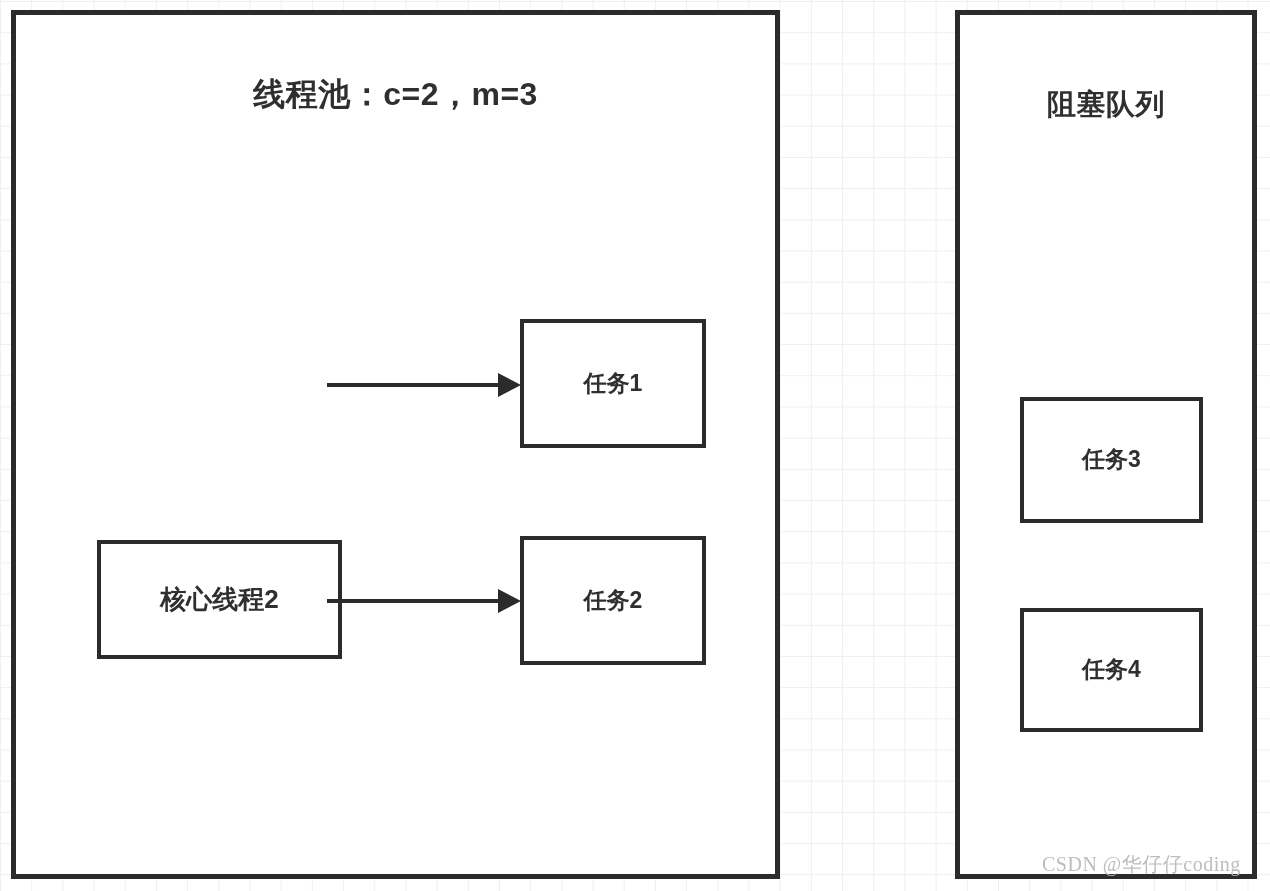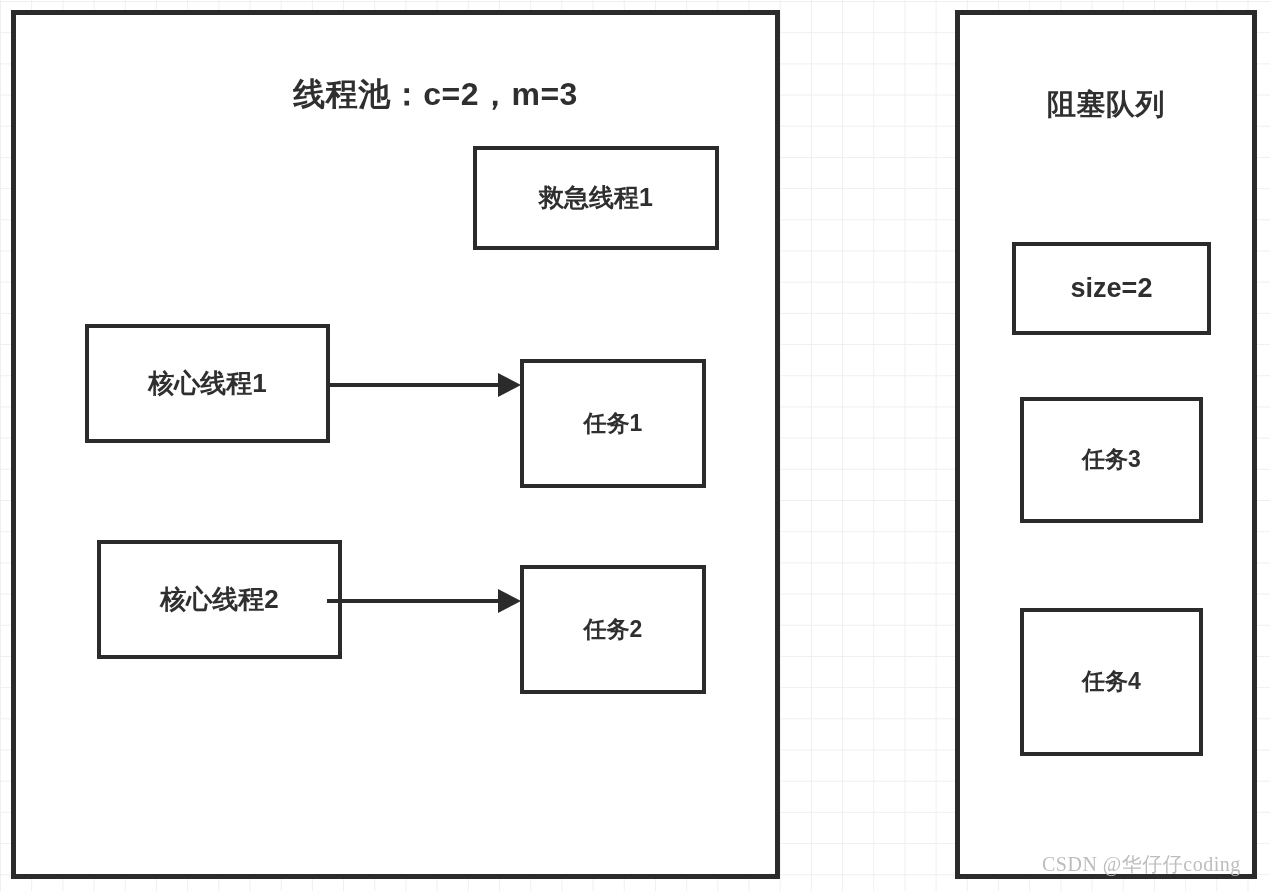--- a/index.html
+++ b/index.html
@@ -44,21 +44,20 @@
     font-weight: bold;
     color: #2f2f2f;
     white-space: nowrap;
     letter-spacing: 0.5px;
   }
   #pool-title {
     left: 0;
     top: 58px;
     width: 100%;
     font-size: 32px;
-    padding-left: 40px;
   }
   #queue-title {
     left: 0;
     top: 70px;
     width: 100%;
     font-size: 29px;
     font-family: Liberation Serif, serif;
   }
   .box {
     position: absolute;
@@ -94,49 +93,47 @@
     height: 119px;
     font-size: 26px;
     margin-left: 12px;
   }
   #box-task-1 {
     left: 520px;
     top: 319px;
     width: 186px;
     height: 129px;
     font-size: 23px;
-    margin-top: 40px;
   }
   #box-task-2 {
     left: 520px;
     top: 536px;
     width: 186px;
     height: 129px;
     font-size: 23px;
-    margin-top: 29px;
   }
   #box-queue-size {
     left: 1012px;
     top: 242px;
     width: 199px;
     height: 93px;
     font-size: 27px;
   }
   #box-queue-task-3 {
     left: 1020px;
     top: 397px;
     width: 183px;
     height: 126px;
     font-size: 23px;
   }
   #box-queue-task-4 {
     left: 1020px;
     top: 608px;
     width: 183px;
-    height: 148px;
+    height: 124px;
     font-size: 23px;
   }
   .arrow-svg {
     position: absolute;
     overflow: visible;
   }
   #arrow-1 { left: 327px; top: 368px; }
   #arrow-2 { left: 327px; top: 584px; }
 
   #watermark {
@@ -152,23 +149,21 @@
 </style>
 </head>
 <body>
 
 <div id="canvas">
 
   <div class="panel" id="pool-panel">
     <div class="panel-title" id="pool-title">线程池：c=2，m=3</div>
   </div>
 
-  <div class="box" id="box-rescue-1">救急线程1</div>
 
-  <div class="box" id="box-core-1">核心线程1</div>
 
   <div class="box" id="box-core-2">核心线程2</div>
 
   <div class="box" id="box-task-1">任务1</div>
 
   <div class="box" id="box-task-2">任务2</div>
 
   <svg class="arrow-svg" id="arrow-1" width="196" height="34" viewBox="0 0 196 34">
     <line x1="0" y1="17" x2="176" y2="17" stroke="#2b2b2b" stroke-width="4"></line>
     <polygon points="171,5 194,17 171,29" fill="#2b2b2b"></polygon>
@@ -176,21 +171,20 @@
 
   <svg class="arrow-svg" id="arrow-2" width="196" height="34" viewBox="0 0 196 34">
     <line x1="0" y1="17" x2="176" y2="17" stroke="#2b2b2b" stroke-width="4"></line>
     <polygon points="171,5 194,17 171,29" fill="#2b2b2b"></polygon>
   </svg>
 
   <div class="panel" id="queue-panel">
     <div class="panel-title" id="queue-title">阻塞队列</div>
   </div>
 
-  <div class="box" id="box-queue-size">size=2</div>
 
   <div class="box" id="box-queue-task-3">任务3</div>
 
   <div class="box" id="box-queue-task-4">任务4</div>
 
   <div id="watermark">CSDN @华仔仔coding</div>
 
 </div>
 
 </body></html>

